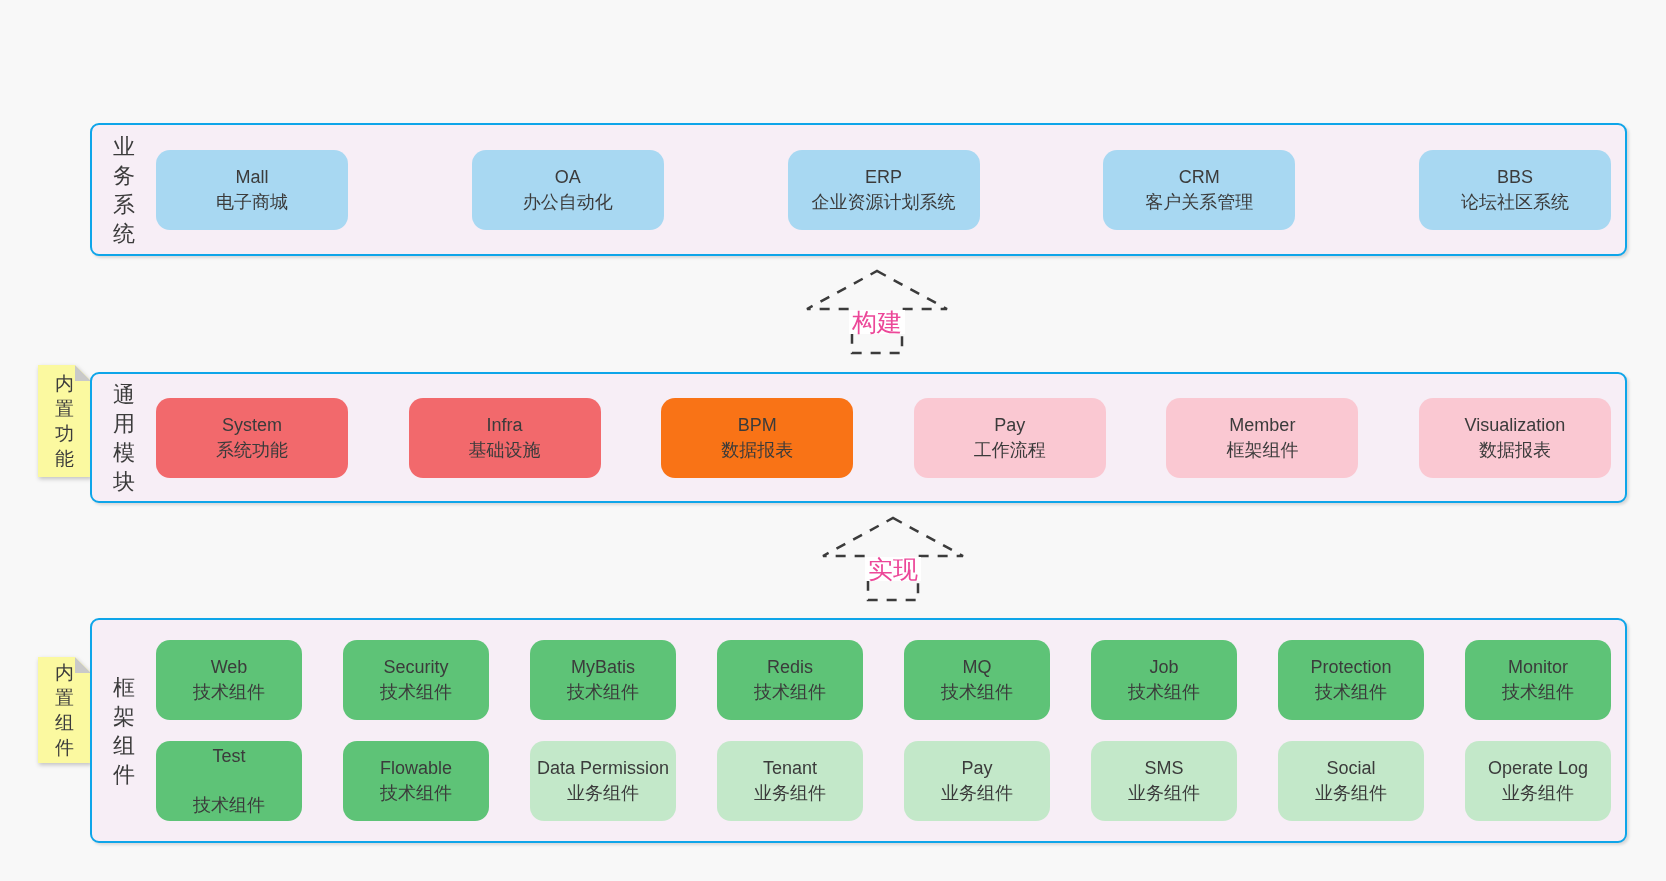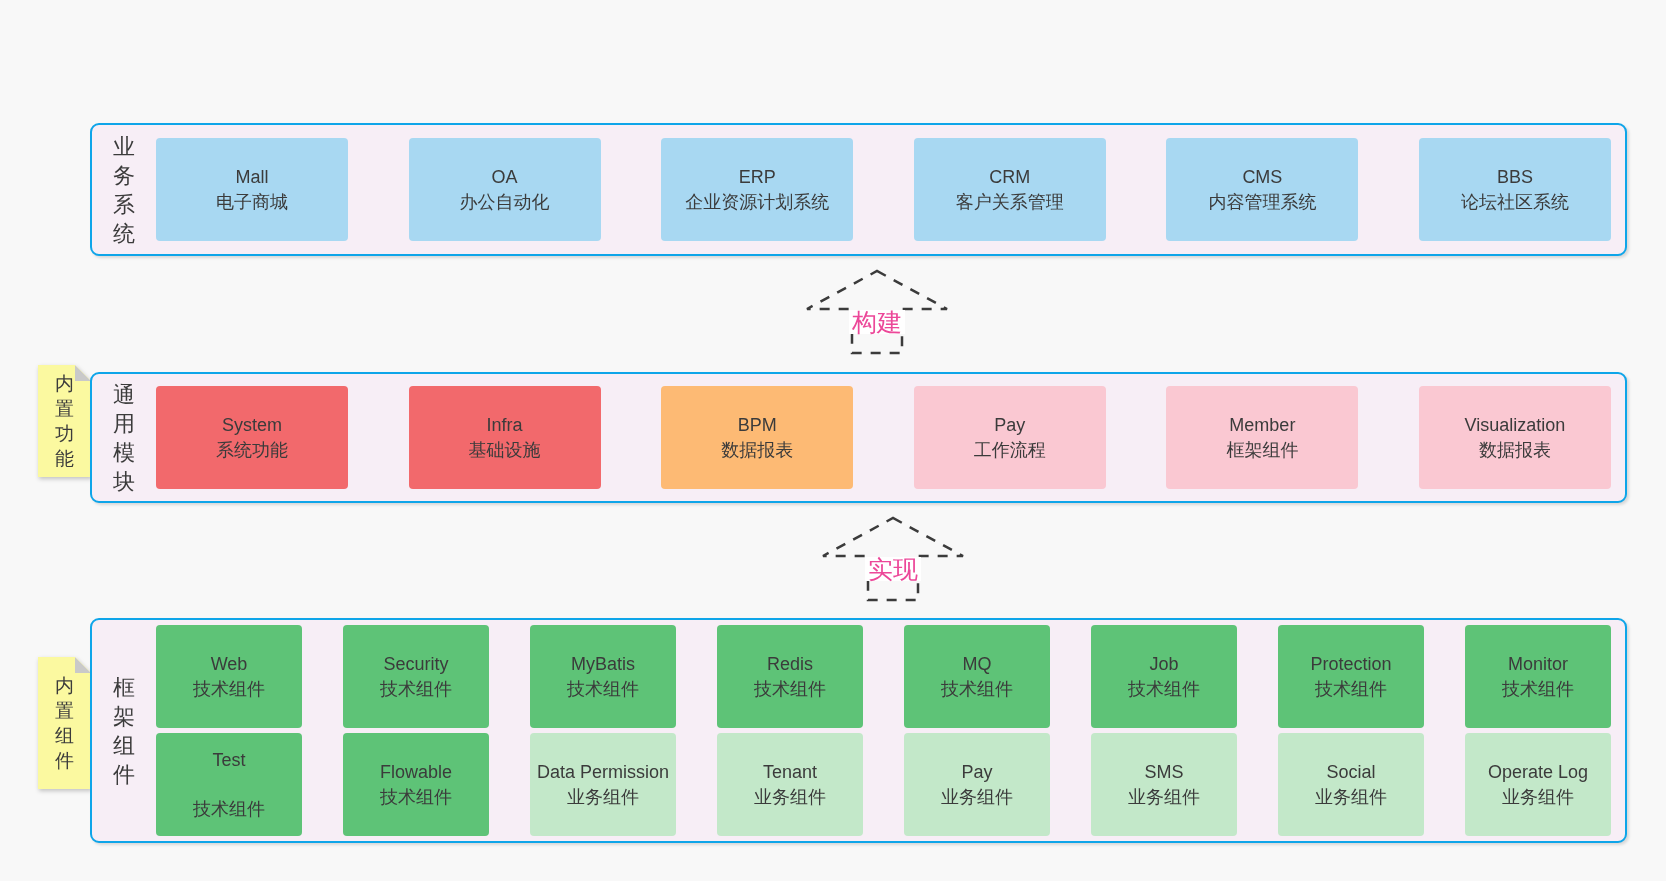--- a/index.html
+++ b/index.html
@@ -48,22 +48,22 @@
     flex-direction:column;
     justify-content:space-evenly;
     padding-right:14px;
     min-width:0;
   }
   .row{
     display:flex;
     justify-content:space-between;
   }
   .box{
-    height:103px;
-    border-radius:4px;
+    height:80px;
+    border-radius:14px;
     display:flex;
     flex-direction:column;
     justify-content:center;
     align-items:center;
     text-align:center;
     font-size:18px;
     line-height:25px;
     color:#3b3b3b;
     padding:0 6px;
     box-sizing:border-box;
@@ -72,21 +72,21 @@
   #layer-bot .box{width:146px;}
 
   
   .note{
     position:absolute;
     left:38px;width:53px;
     z-index:0;
     filter:drop-shadow(1px 2px 2px rgba(0,0,0,.22));
   }
   #note-mid{top:365px;height:112px;}
-  #note-bot{top:657px;height:132px;}
+  #note-bot{top:657px;height:106px;}
   .note-body{
     position:relative;
     width:100%;height:100%;
     background:#fbf9a0;
     clip-path:polygon(0 0,calc(100% - 16px) 0,100% 16px,100% 100%,0 100%);
     display:flex;align-items:center;justify-content:center;
   }
   .note-text{
     width:22px;
     font-size:19px;
@@ -157,44 +157,40 @@
           </div>
           <div class="box" style="background: rgb(168, 216, 242);">
             <div class="box-name">ERP</div>
             <div class="box-sub">企业资源计划系统</div>
           </div>
           <div class="box" style="background: rgb(168, 216, 242);">
             <div class="box-name">CRM</div>
             <div class="box-sub">客户关系管理</div>
           </div>
           <div class="box" style="background: rgb(168, 216, 242);">
-            <div class="box-name">CMS</div>
-            <div class="box-sub">内容管理系统</div>
-          </div>
-          <div class="box" style="background: rgb(168, 216, 242);">
             <div class="box-name">BBS</div>
             <div class="box-sub">论坛社区系统</div>
           </div>
         </div>
       </div>
   </div>
 
   <div class="layer" id="layer-mid">
     <div class="vlabel">通用模块</div>
     <div class="rows">
         <div class="row">
           <div class="box" style="background: rgb(242, 105, 108);">
             <div class="box-name">System</div>
             <div class="box-sub">系统功能</div>
           </div>
           <div class="box" style="background: rgb(242, 105, 108);">
             <div class="box-name">Infra</div>
             <div class="box-sub">基础设施</div>
           </div>
-          <div class="box" style="background: #fdba74; align-items: center;">
+          <div class="box" style="background: #f97316; align-items: center;">
             <div class="box-name">BPM</div>
             <div class="box-sub">数据报表</div>
           </div>
           <div class="box" style="background: rgb(250, 200, 210);">
             <div class="box-name">Pay</div>
             <div class="box-sub">工作流程</div>
           </div>
           <div class="box" style="background: rgb(250, 200, 210);">
             <div class="box-name">Member</div>
             <div class="box-sub">框架组件</div>

